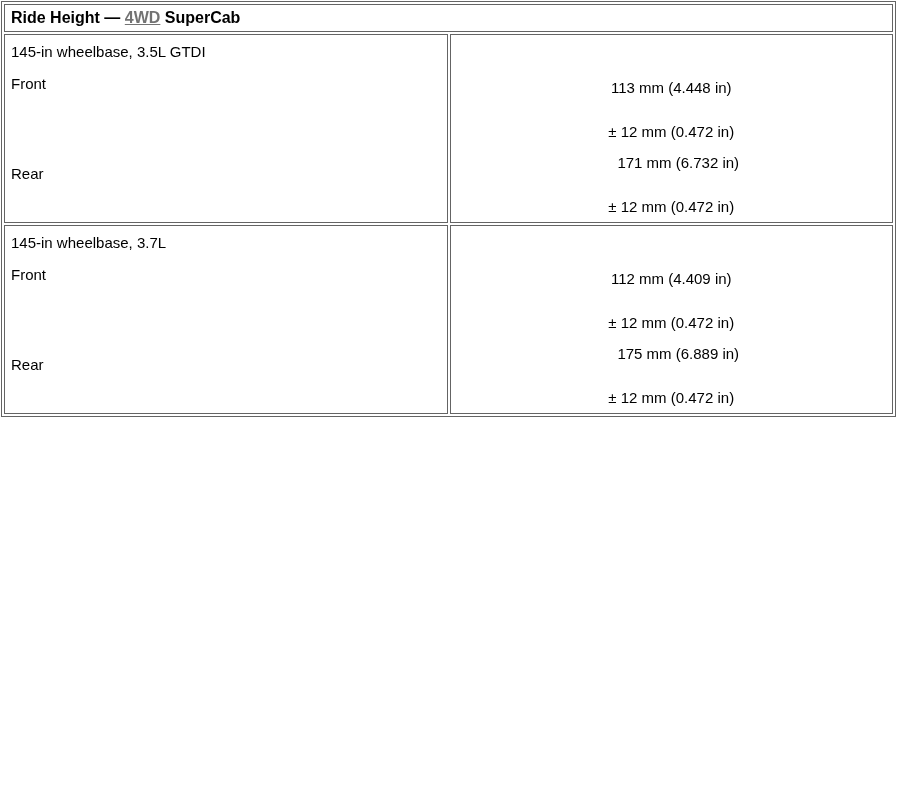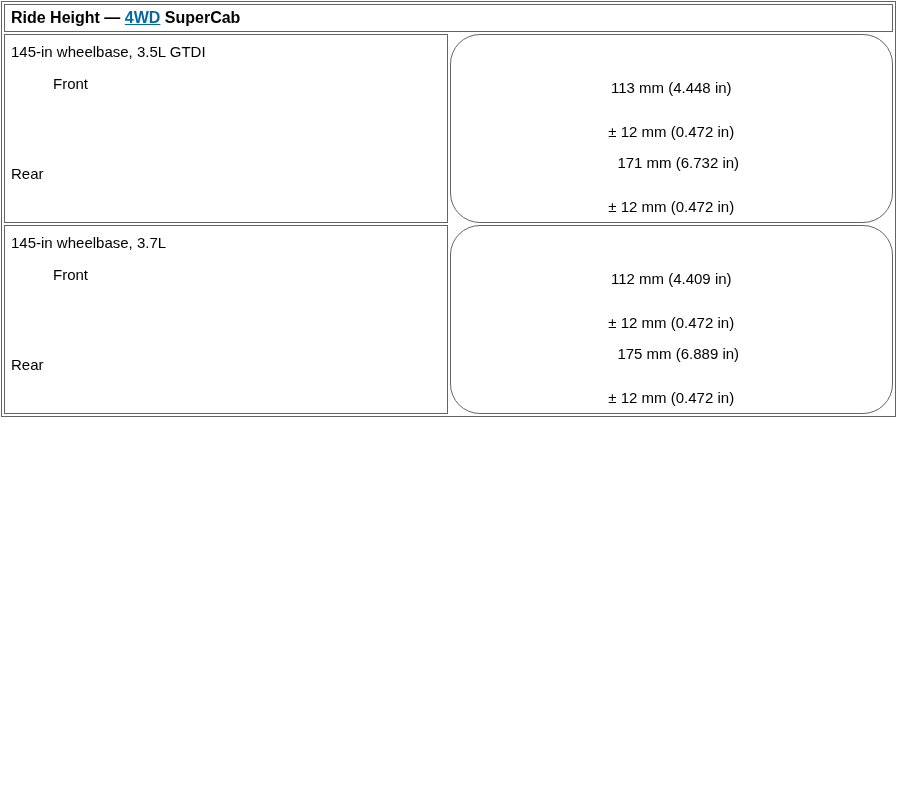--- a/index.html
+++ b/index.html
@@ -28,37 +28,37 @@
   }
   td.header-cell {
     height: 26px;
     padding-left: 6px;
     font-size: 16px;
     font-weight: bold;
     line-height: 26px;
     white-space: nowrap;
   }
   td.left-cell  { width: 396px; }
-  td.right-cell { width: 489px; text-align: center; border-radius: 30px; }
+  td.right-cell { width: 489px; text-align: center; }
   td.section-cell { height: 187px; }
   .left-inner { padding-left: 6px; padding-right: 12px; }
   .txt {
     font-size: 15px;
     line-height: 22px;
     white-space: nowrap;
   }
   .variant-label { margin-top: 6px; }
-  .front-label   { margin-top: 10px; margin-left: 42px; }
+  .front-label   { margin-top: 10px; }
   .rear-label    { margin-top: 68px; }
   .front-value   { margin-top: 42px; }
   .front-tol     { margin-top: 22px; }
   .rear-value    { margin-top: 9px; padding-left: 14px; }
   .rear-tol      { margin-top: 22px; }
   a.wd-link {
-    color: #0369a1;
+    color: #737373;
     font-weight: bold;
     text-decoration: underline;
     cursor: pointer;
   }
 </style>
 </head>
 <body>
 
 <table class="spec">
   <tbody id="table-body">

